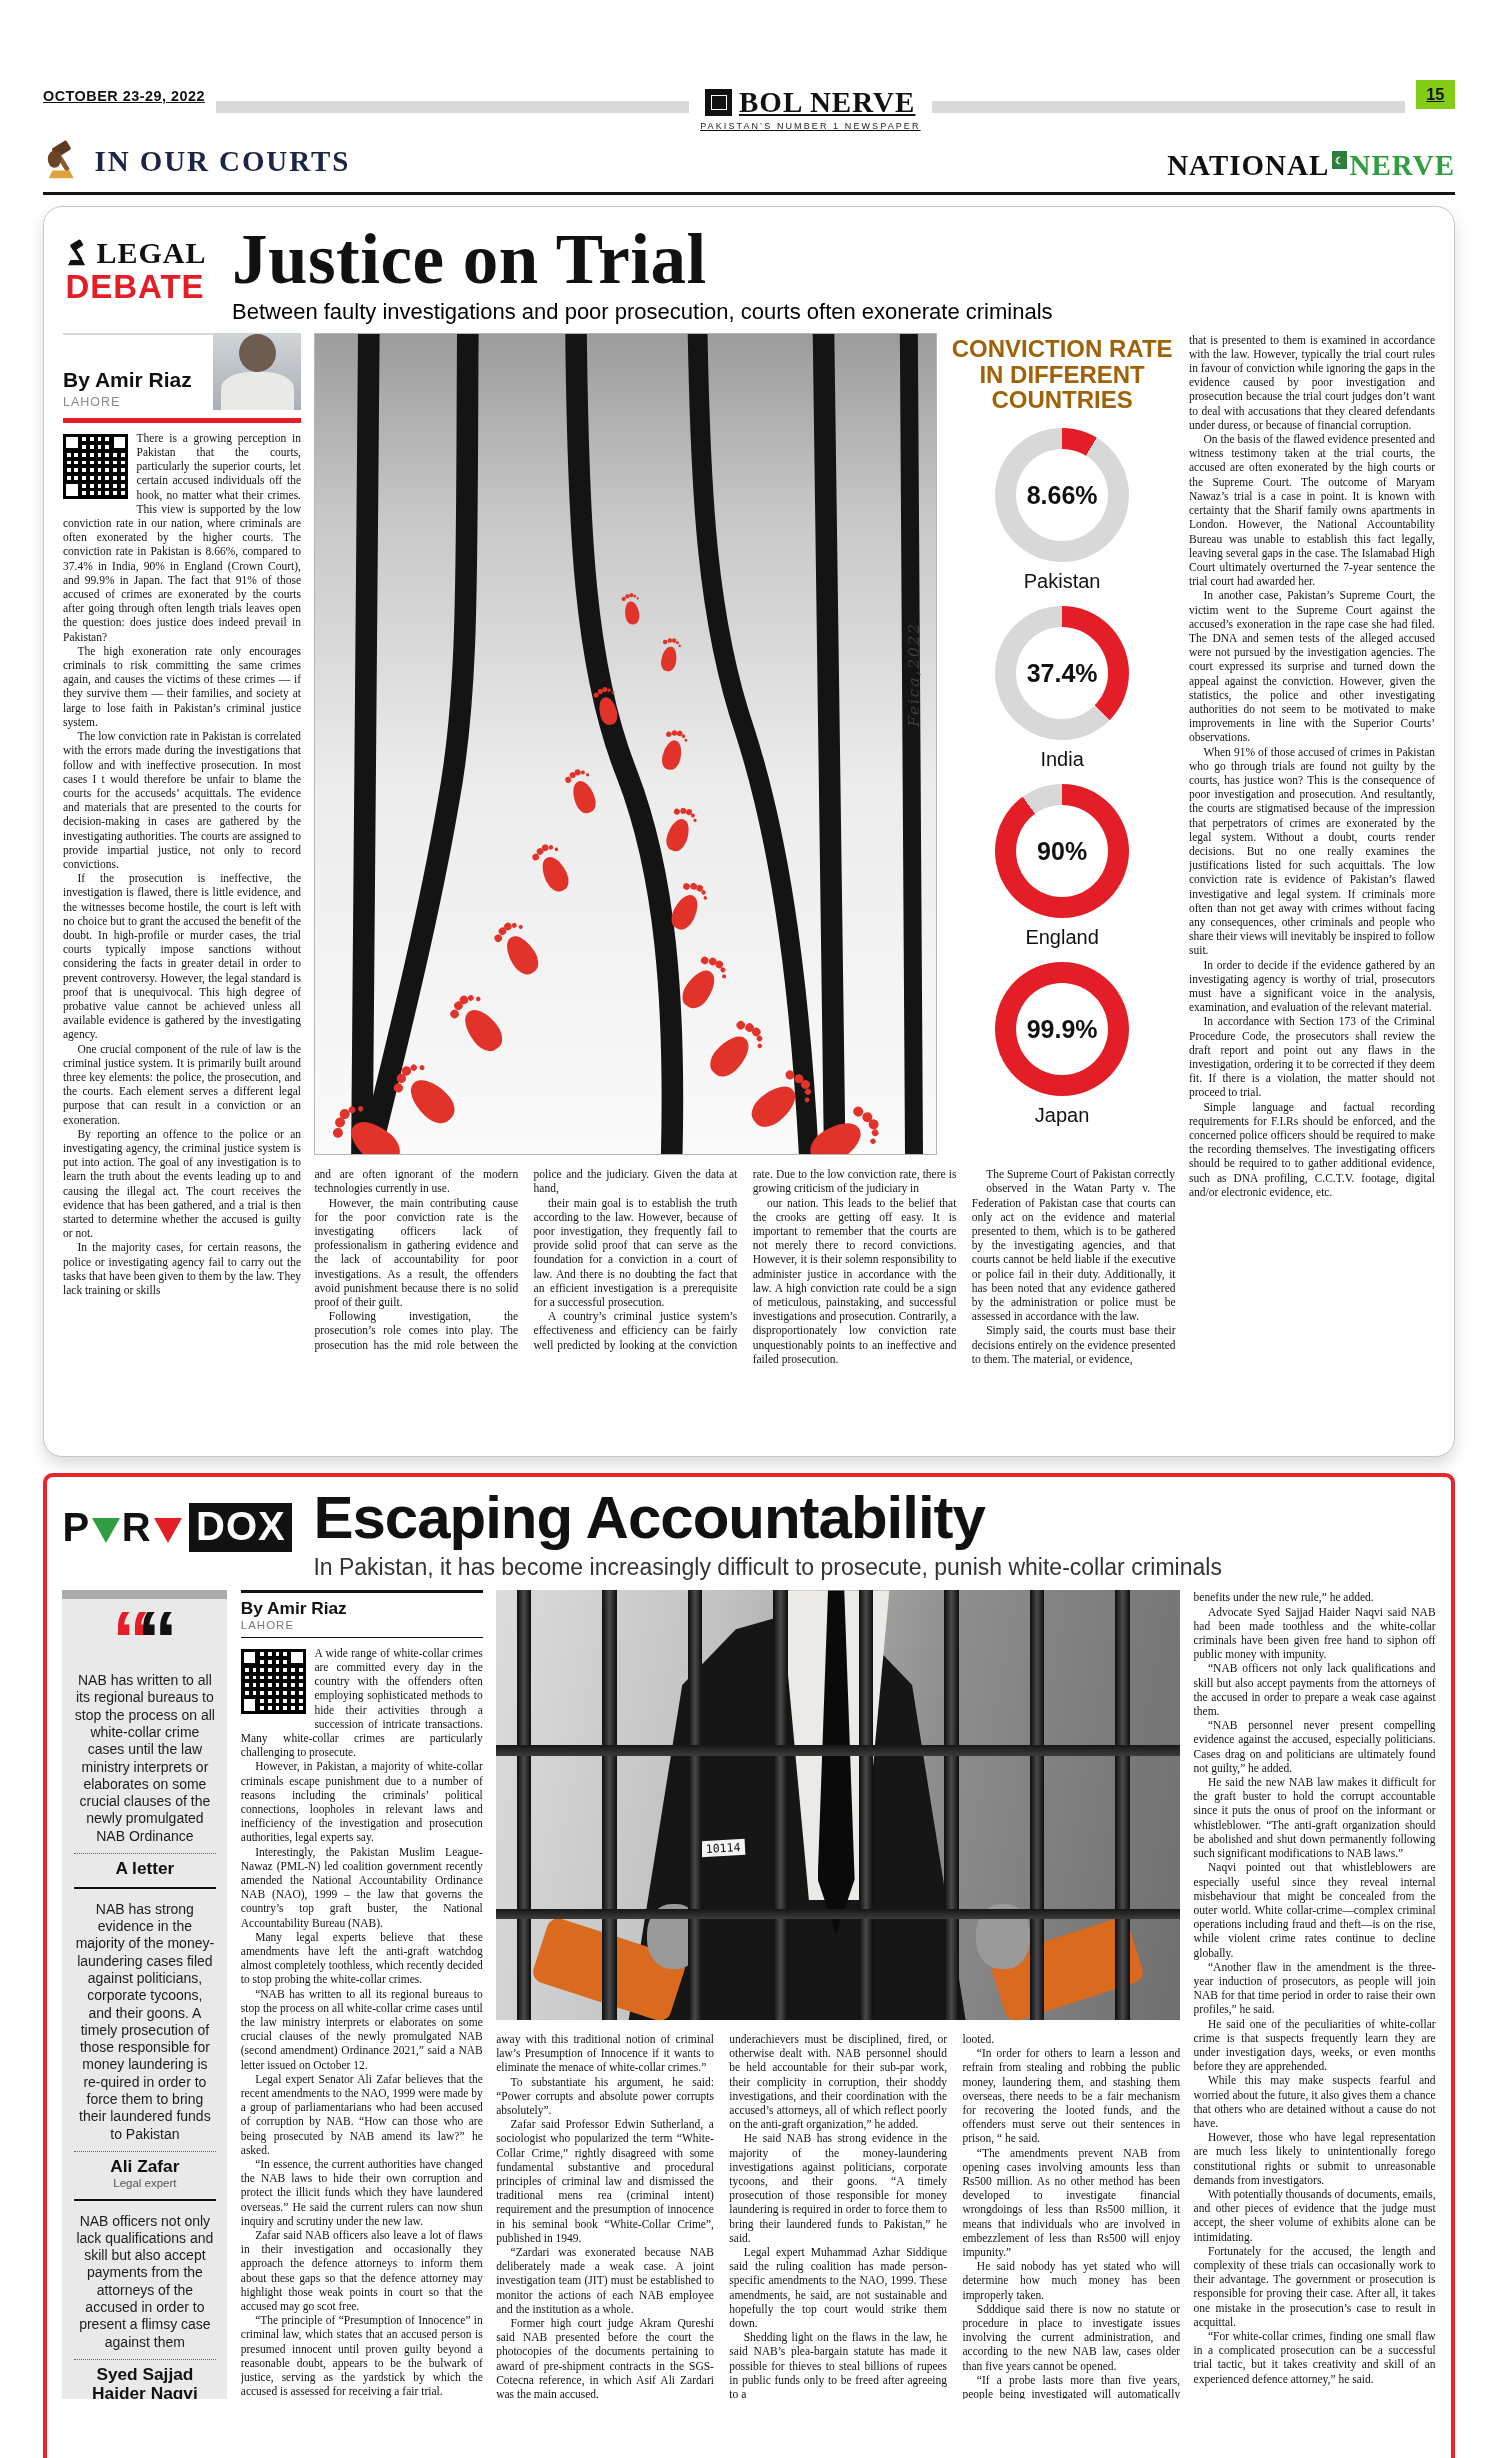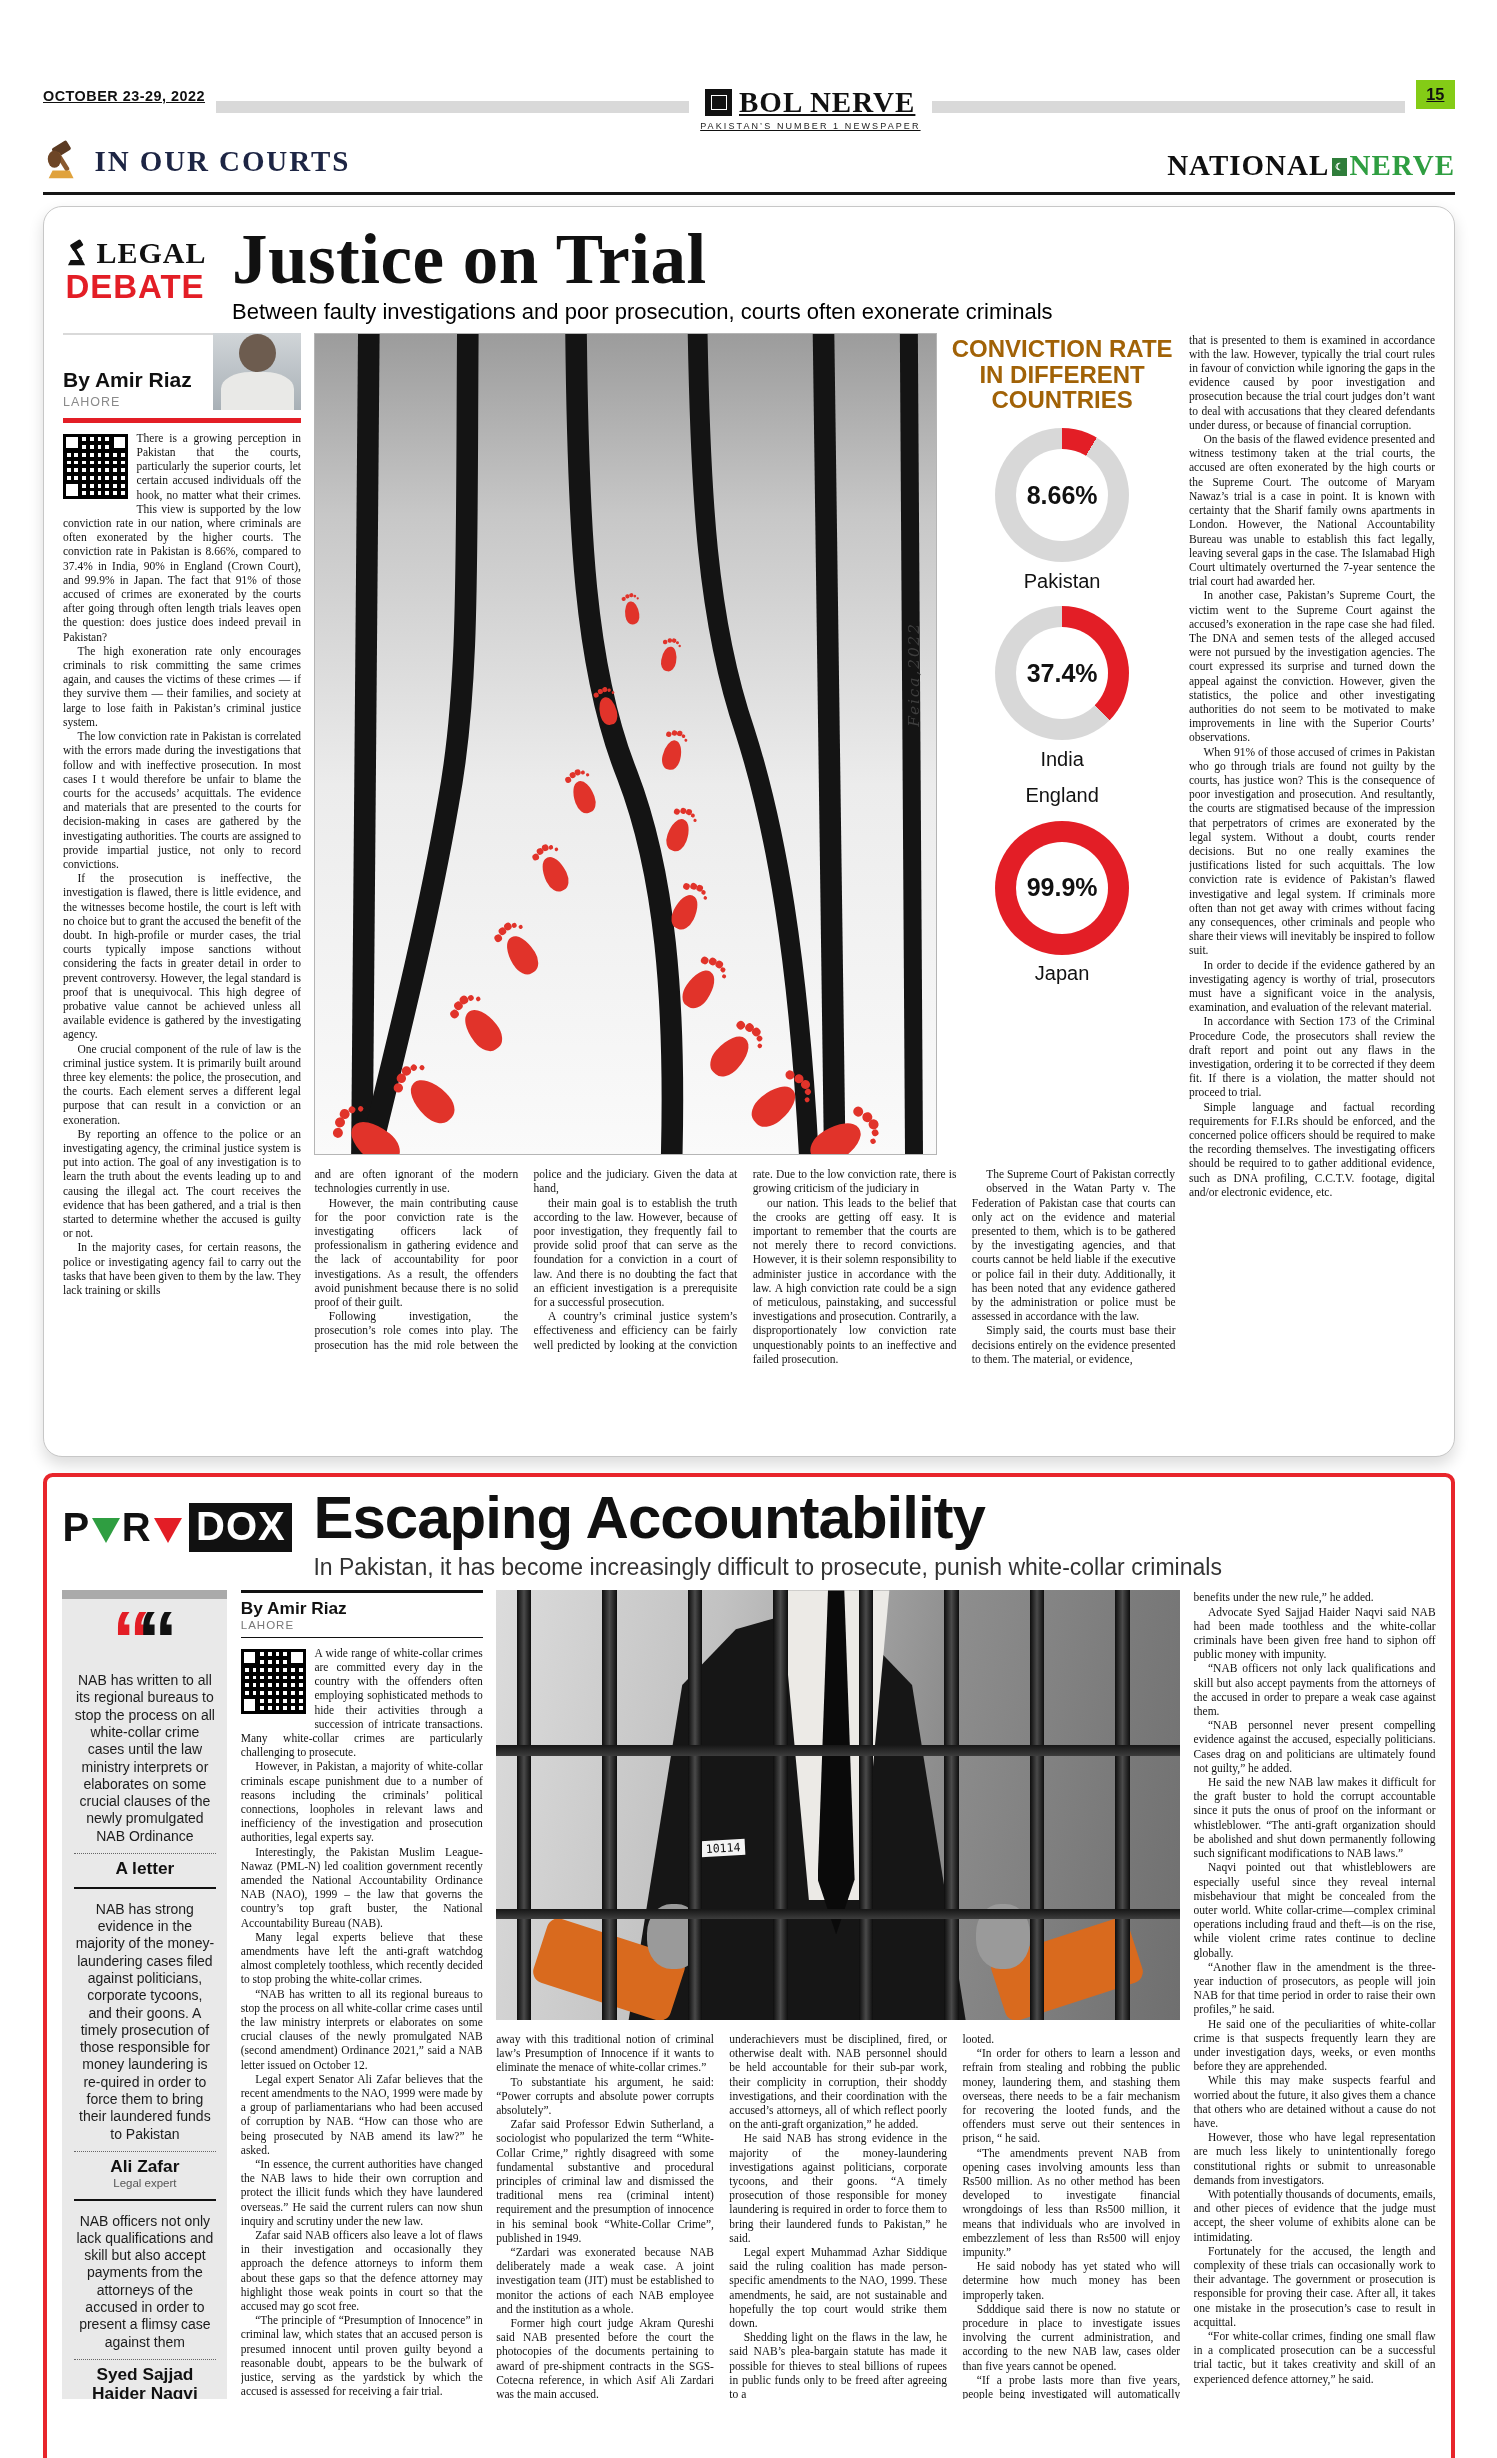--- a/index.html
+++ b/index.html
@@ -13,21 +13,21 @@
   .bol{display:flex;align-items:center;gap:6.7px;}
   .bol-mark{width:27px;height:27px;background:#111;display:flex;align-items:center;justify-content:center;}
   .bol-mark span{display:block;width:13.4px;height:13.4px;border:1.9px solid #fff;}
   .bol-word{font-family:"Liberation Serif",serif;font-weight:bold;font-size:29px;letter-spacing:1px;}
   .bol-tag{font-family:"Liberation Sans",sans-serif;font-size:9px;letter-spacing:2.1px;margin-top:4.8px;color:#222;}
   .pagenum{background:#84cc16;font-family:"Liberation Sans",sans-serif;font-weight:bold;font-size:16.3px;
            padding:4.8px 10.6px;margin-top:-7.7px;}
   .section-row{display:flex;justify-content:space-between;align-items:flex-end;padding:9.6px 43px 9.6px;}
   .sec-left{display:flex;align-items:center;gap:9.6px;}
   .sec-left .t{font-family:"Liberation Serif",serif;font-weight:bold;font-size:29px;letter-spacing:1.9px;color:#1d2544;}
-  .sec-right{display:flex;align-items:center;gap:2.9px;font-family:"Liberation Serif",serif;font-weight:bold;font-size:29px;}
+  .sec-right{display:flex;align-items:flex-start;gap:2.9px;font-family:"Liberation Serif",serif;font-weight:bold;font-size:29px;}
   .sec-right .black{color:#101010;letter-spacing:1px;}
   .sec-right .flag{width:14.4px;height:18px;background:#2f7d3a;color:#fff;font-size:9.6px;display:flex;align-items:center;justify-content:center;margin-top:1.9px;}
   .sec-right .green{color:#2f9e41;letter-spacing:1px;}
   .rule{height:2.9px;background:#151515;margin:0 43px;}
   
   .card1{margin:11.5px 43px 0;height:1218px;border:1px solid #c7c7c7;border-radius:19px;
          box-shadow:0 7.7px 15.4px rgba(0,0,0,.14);padding:15.4px 19px;overflow:hidden;background:#fff;}
   .card2{margin:15.4px 43px 0;height:970px;border:4.8px solid #e8252b;border-radius:9.6px;
          padding:11.5px 15.4px;overflow:hidden;background:#fff;}
   
@@ -249,20 +249,23 @@
                   </div>
                   <div class="country">Pakistan</div>
                 </div>
                 <div class="donut-item">
                   <div class="donut" style="background: conic-gradient(rgb(227, 30, 38) 0deg, rgb(227, 30, 38) 37.4%, rgb(216, 216, 216) 37.4%, rgb(216, 216, 216) 100%);">
                     <div class="hole">37.4%</div>
                   </div>
                   <div class="country">India</div>
                 </div>
                 <div class="donut-item">
+                  <div class="donut" style="background: conic-gradient(rgb(227, 30, 38) 0deg, rgb(227, 30, 38) 90%, rgb(216, 216, 216) 90%, rgb(216, 216, 216) 100%);">
+                    <div class="hole">90%</div>
+                  </div>
                   <div class="country">England</div>
                 </div>
                 <div class="donut-item">
                   <div class="donut" style="background: conic-gradient(rgb(227, 30, 38) 0deg, rgb(227, 30, 38) 99.9%, rgb(216, 216, 216) 99.9%, rgb(216, 216, 216) 100%);">
                     <div class="hole">99.9%</div>
                   </div>
                   <div class="country">Japan</div>
                 </div>
               </div>
           </div>

